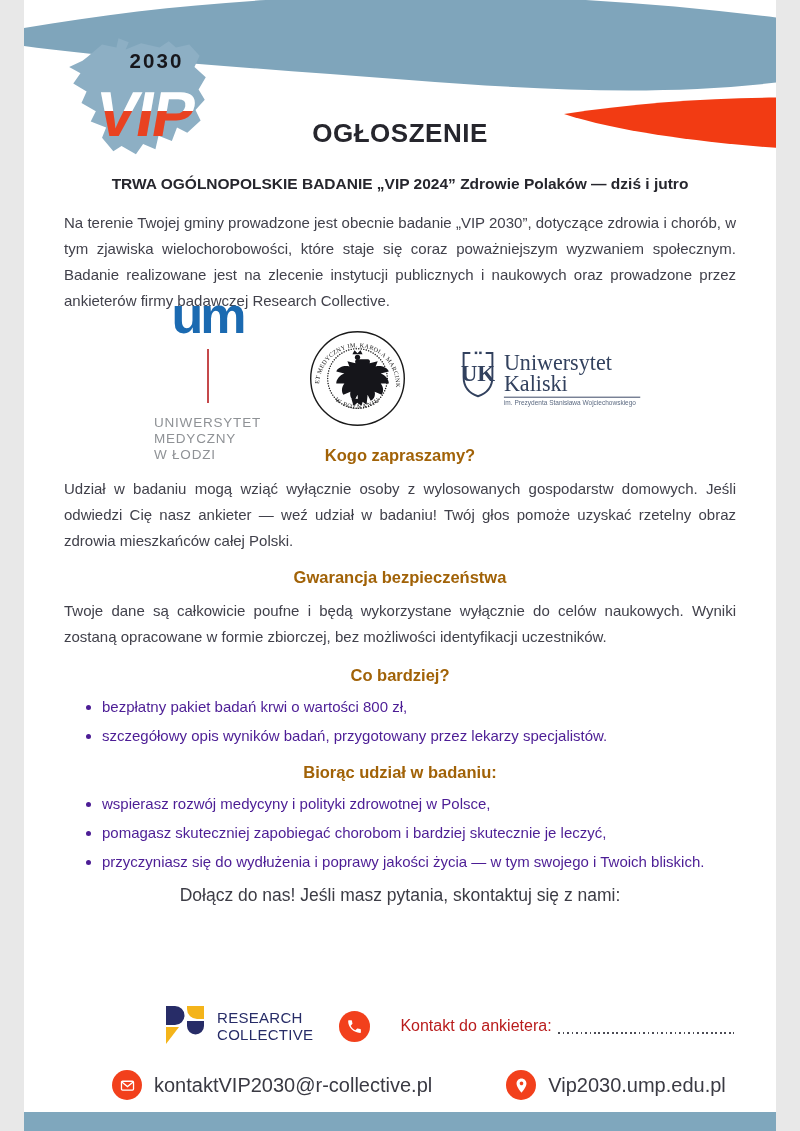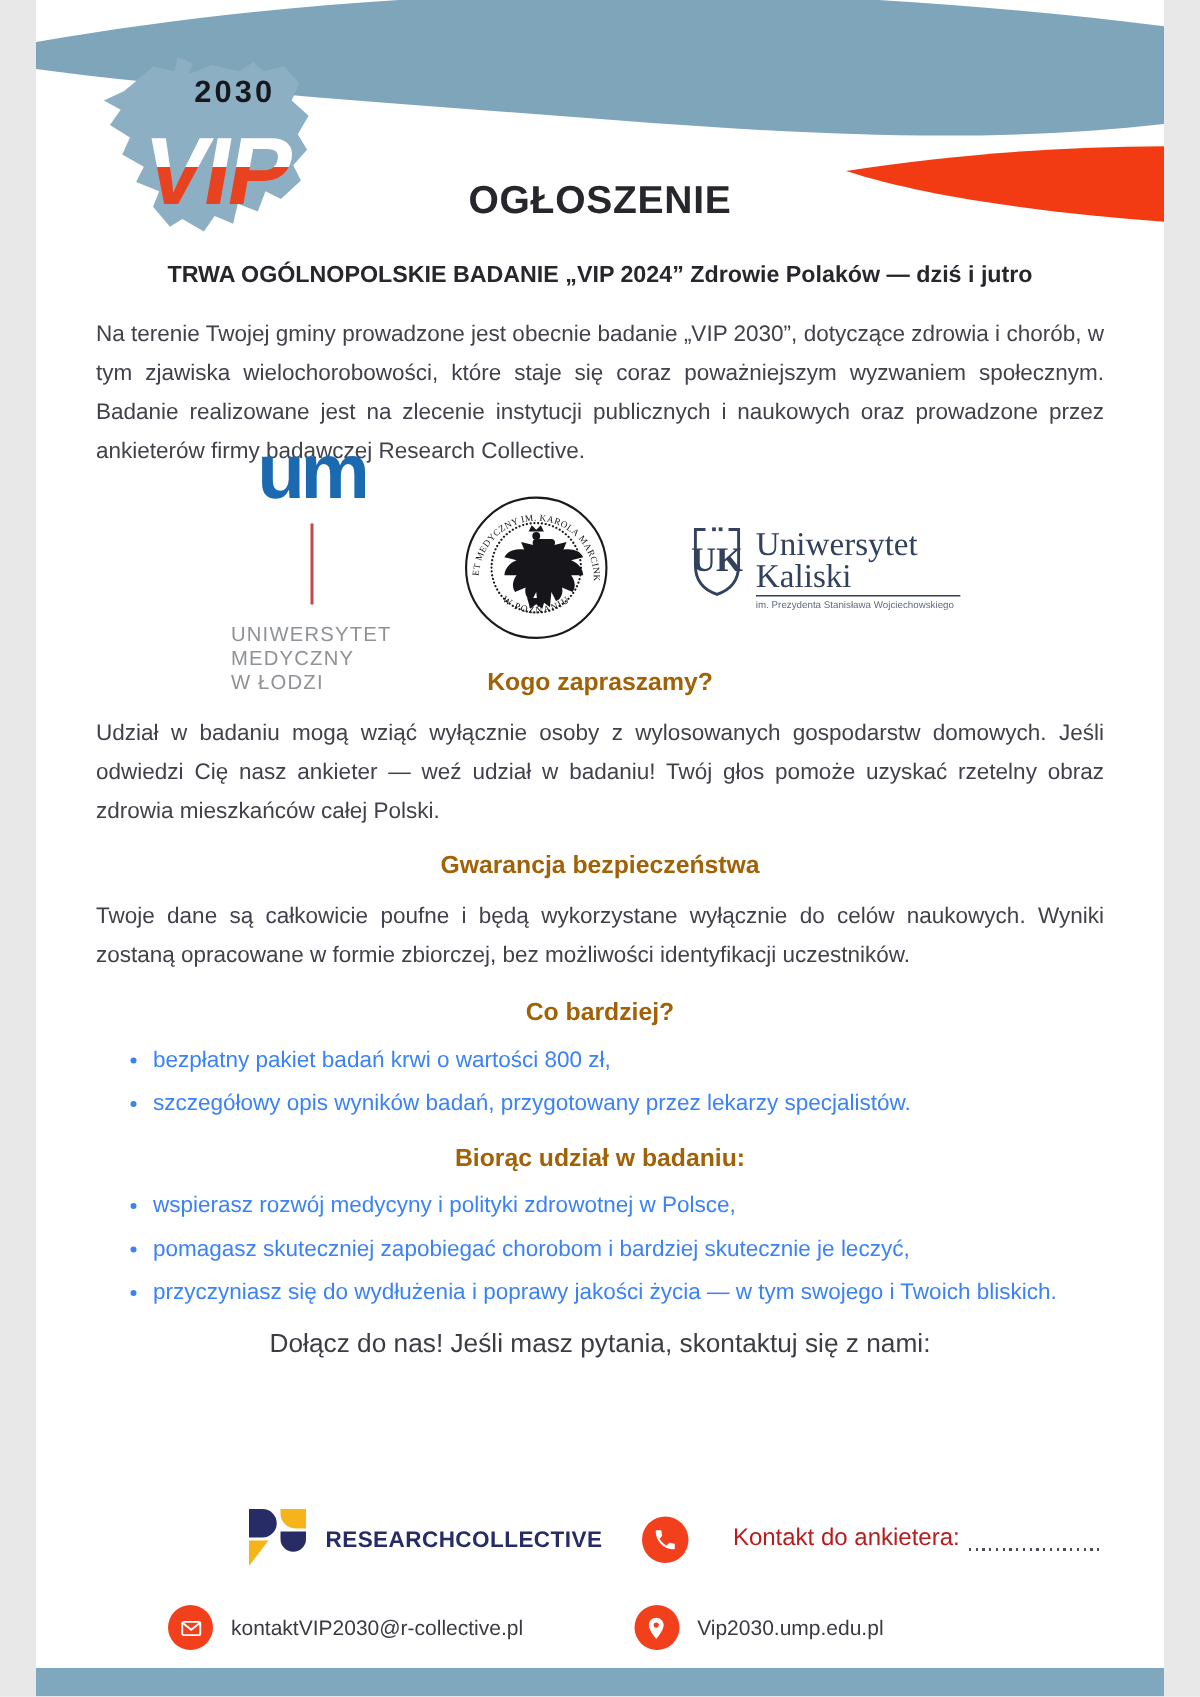--- a/index.html
+++ b/index.html
@@ -23,42 +23,42 @@
   .logos-row{margin-top:14px;display:flex;justify-content:center;align-items:center;gap:48px;height:100px;}
   .um-logo{display:flex;align-items:center;gap:12px;flex-direction:column;}
   .um-mark{font-size:52px;font-weight:800;letter-spacing:-3px;color:#1b6ab1;line-height:0.85;}
   .um-divider{width:2px;height:54px;background:#c5494b;}
   .um-text{display:flex;flex-direction:column;font-size:13.5px;line-height:16px;
            letter-spacing:.8px;color:#8f9296;font-weight:400;}
   .uk-logo svg{height:64px;}
   
   .h2{margin:0;text-align:center;font-size:16.5px;line-height:22px;font-weight:700;color:#a16207;}
   .mt-kogo{margin-top:16px}.mt-gwar{margin-top:12px}.mt-co{margin-top:14px}.mt-bio{margin-top:12px}
-  .bullets{margin:8px 40px 0 62px;padding-left:16px;font-size:15px;line-height:26px;color:#3b82f6;}
+  .bullets{margin:8px 40px 0 62px;padding-left:16px;font-size:15px;line-height:26px;color:#4c1d95;}
   .bullets li{margin-bottom:3px;}
   .final-heading{margin:20px 40px 0;text-align:center;font-size:17px;line-height:22px;
                  font-weight:700;color:#23232a;}
   .invite{margin:8px 40px 0;text-align:center;font-size:17.5px;line-height:24px;color:#3c3c45;}
   
   .contact-row{position:absolute;left:140px;right:42px;top:998px;height:56px;z-index:3;
                display:flex;align-items:center;}
   .rc-logo{display:flex;align-items:center;gap:9px;}
-  .rc-wordmark{display:flex;flex-direction:row;font-size:15px;line-height:17px;
-               font-weight:700;letter-spacing:.3px;color:#272c67;}
+  .rc-wordmark{display:flex;flex-direction:column;font-size:15px;line-height:17px;
+               font-weight:400;letter-spacing:.3px;color:#272c67;}
   .round-icon{width:31px;height:31px;border-radius:50%;background:#f2401c;
               display:flex;align-items:center;justify-content:center;flex:0 0 auto;}
   .phone-wrap{margin-left:26px;}
   .contact-label{margin-left:30px;font-size:16px;color:#b91c1c;white-space:nowrap;}
   .dotted-line{flex:1;height:2px;margin-left:6px;align-self:center;margin-top:14px;
                background:repeating-linear-gradient(to right,#4c4c55 0 1.5px,transparent 1.5px 4.5px);}
   
   .footer-row{position:absolute;left:88px;top:1070px;display:flex;align-items:center;z-index:3;}
   .footer-item{display:flex;align-items:center;}
   .footer-item + .footer-item{margin-left:74px;}
-  .footer-text{margin-left:12px;font-size:14px;color:#3a3a43;}
+  .footer-text{margin-left:12px;font-size:20px;color:#3a3a43;}
   .footer-icon{width:30px;height:30px;border-radius:50%;background:#f2401c;
                display:flex;align-items:center;justify-content:center;}
   .bottom-bar{position:absolute;left:0;bottom:0;width:800px;height:19px;background:#7fa7bd;z-index:2;}
 </style>
 </head>
 <body>
 
 <div class="page">
 
   <svg class="top-waves" viewBox="0 0 800 170" aria-hidden="true">

